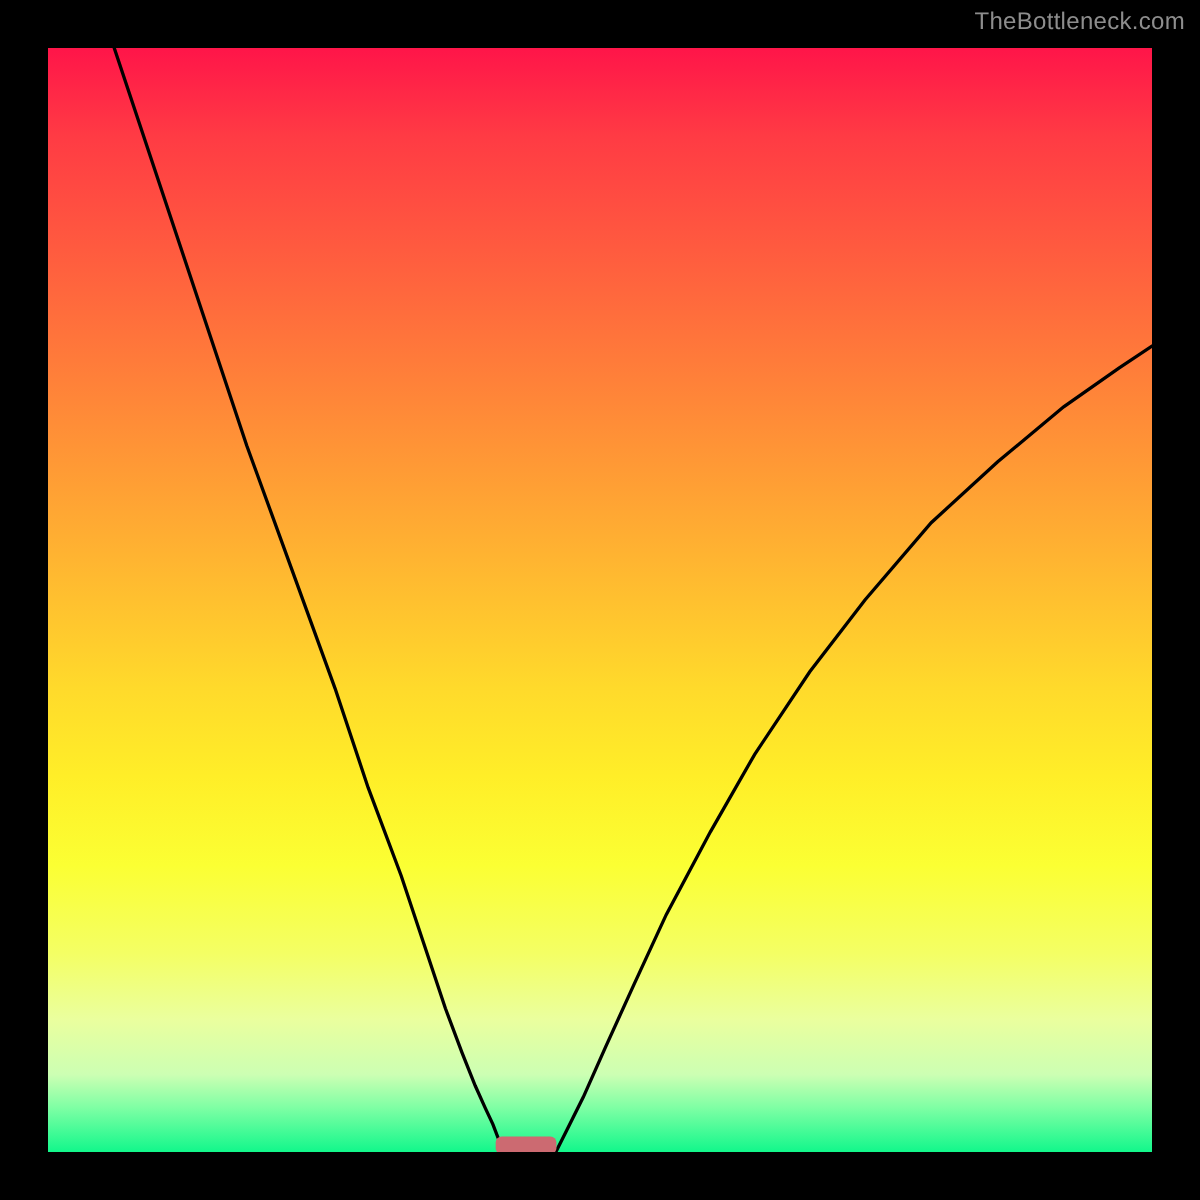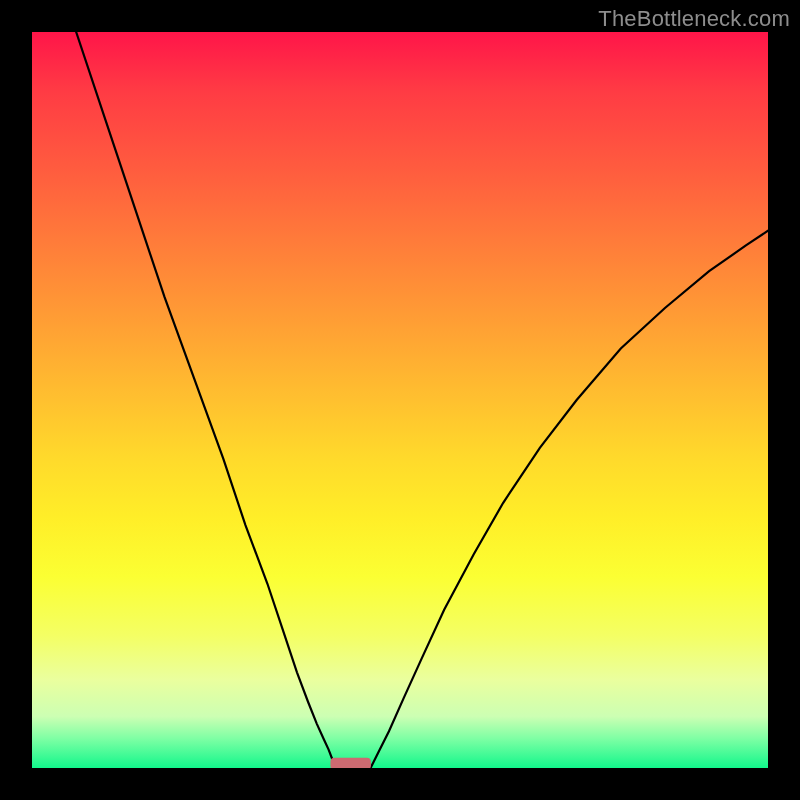--- a/index.html
+++ b/index.html
@@ -57,21 +57,21 @@
     stroke-linecap: round;
   }
   .marker {
     fill: #cc6a71;
   }
   .watermark {
     position: absolute;
     top: 6px;
     right: 10px;
     color: #8d8d8d;
-    font-size: 22px;
+    font-size: 16px;
     font-weight: 400;
     letter-spacing: 0.2px;
     user-select: none;
   }
 </style>
 </head>
 <body>
 
 <div class="frame">
 

